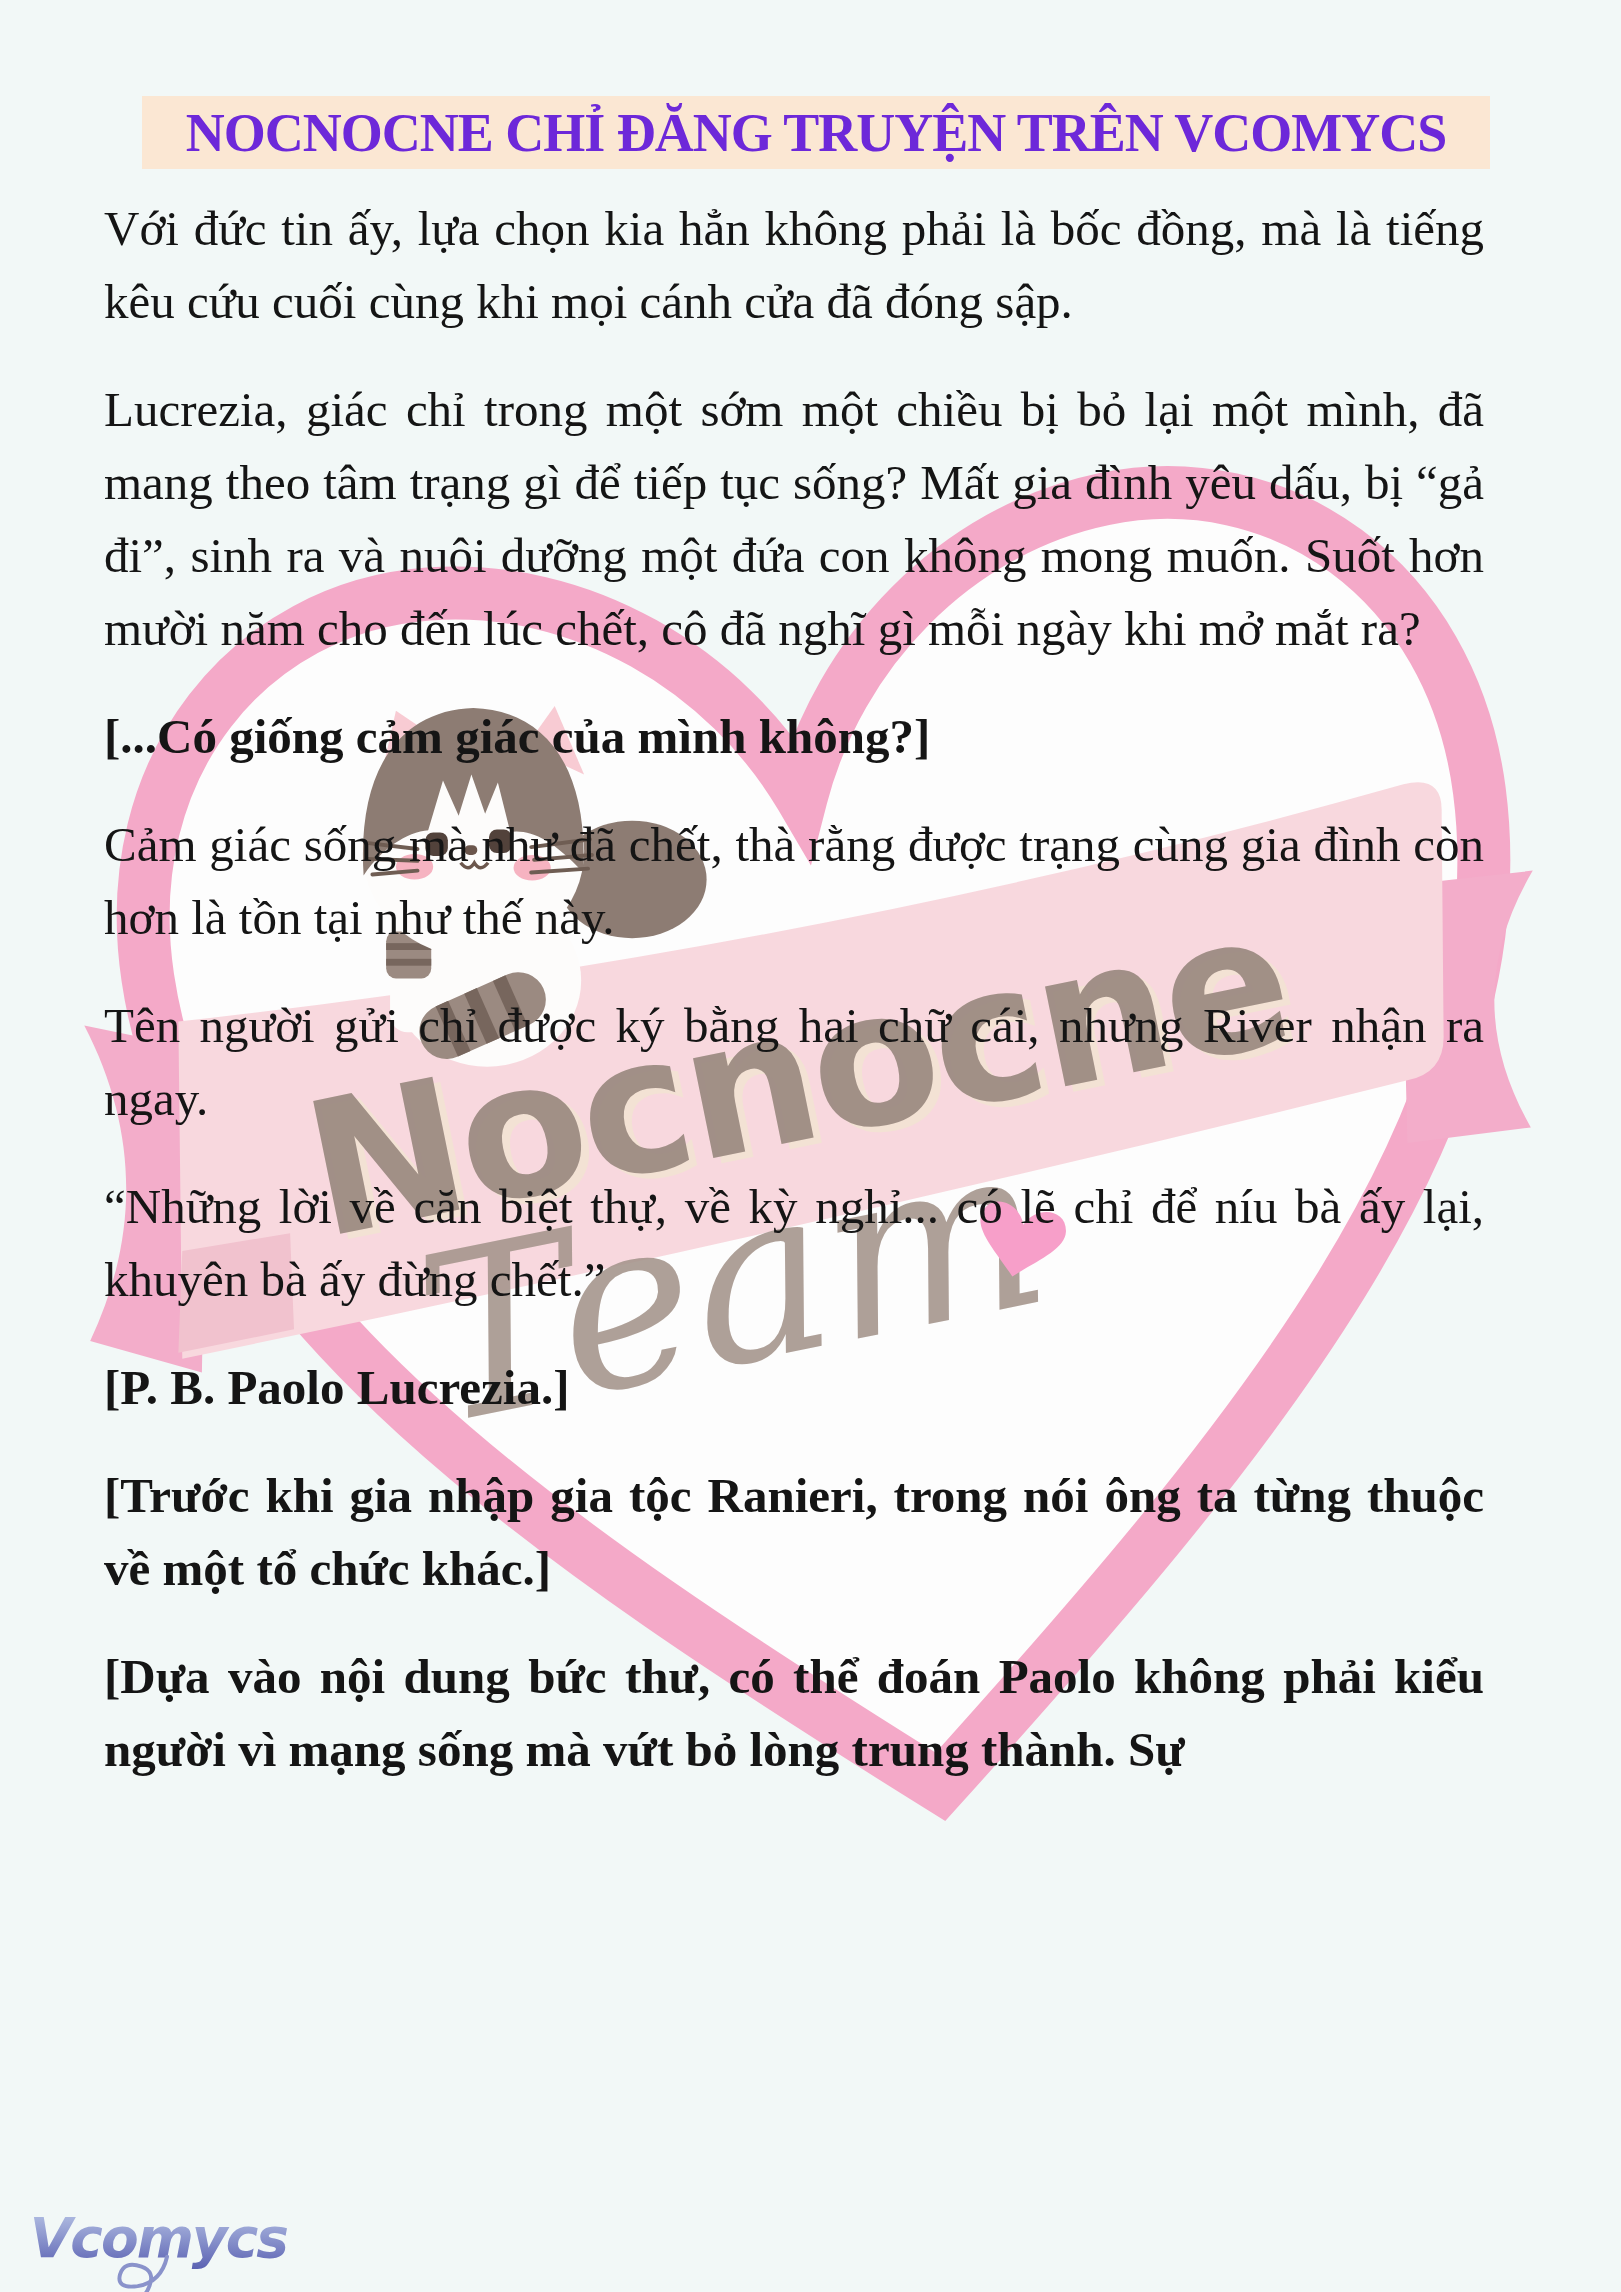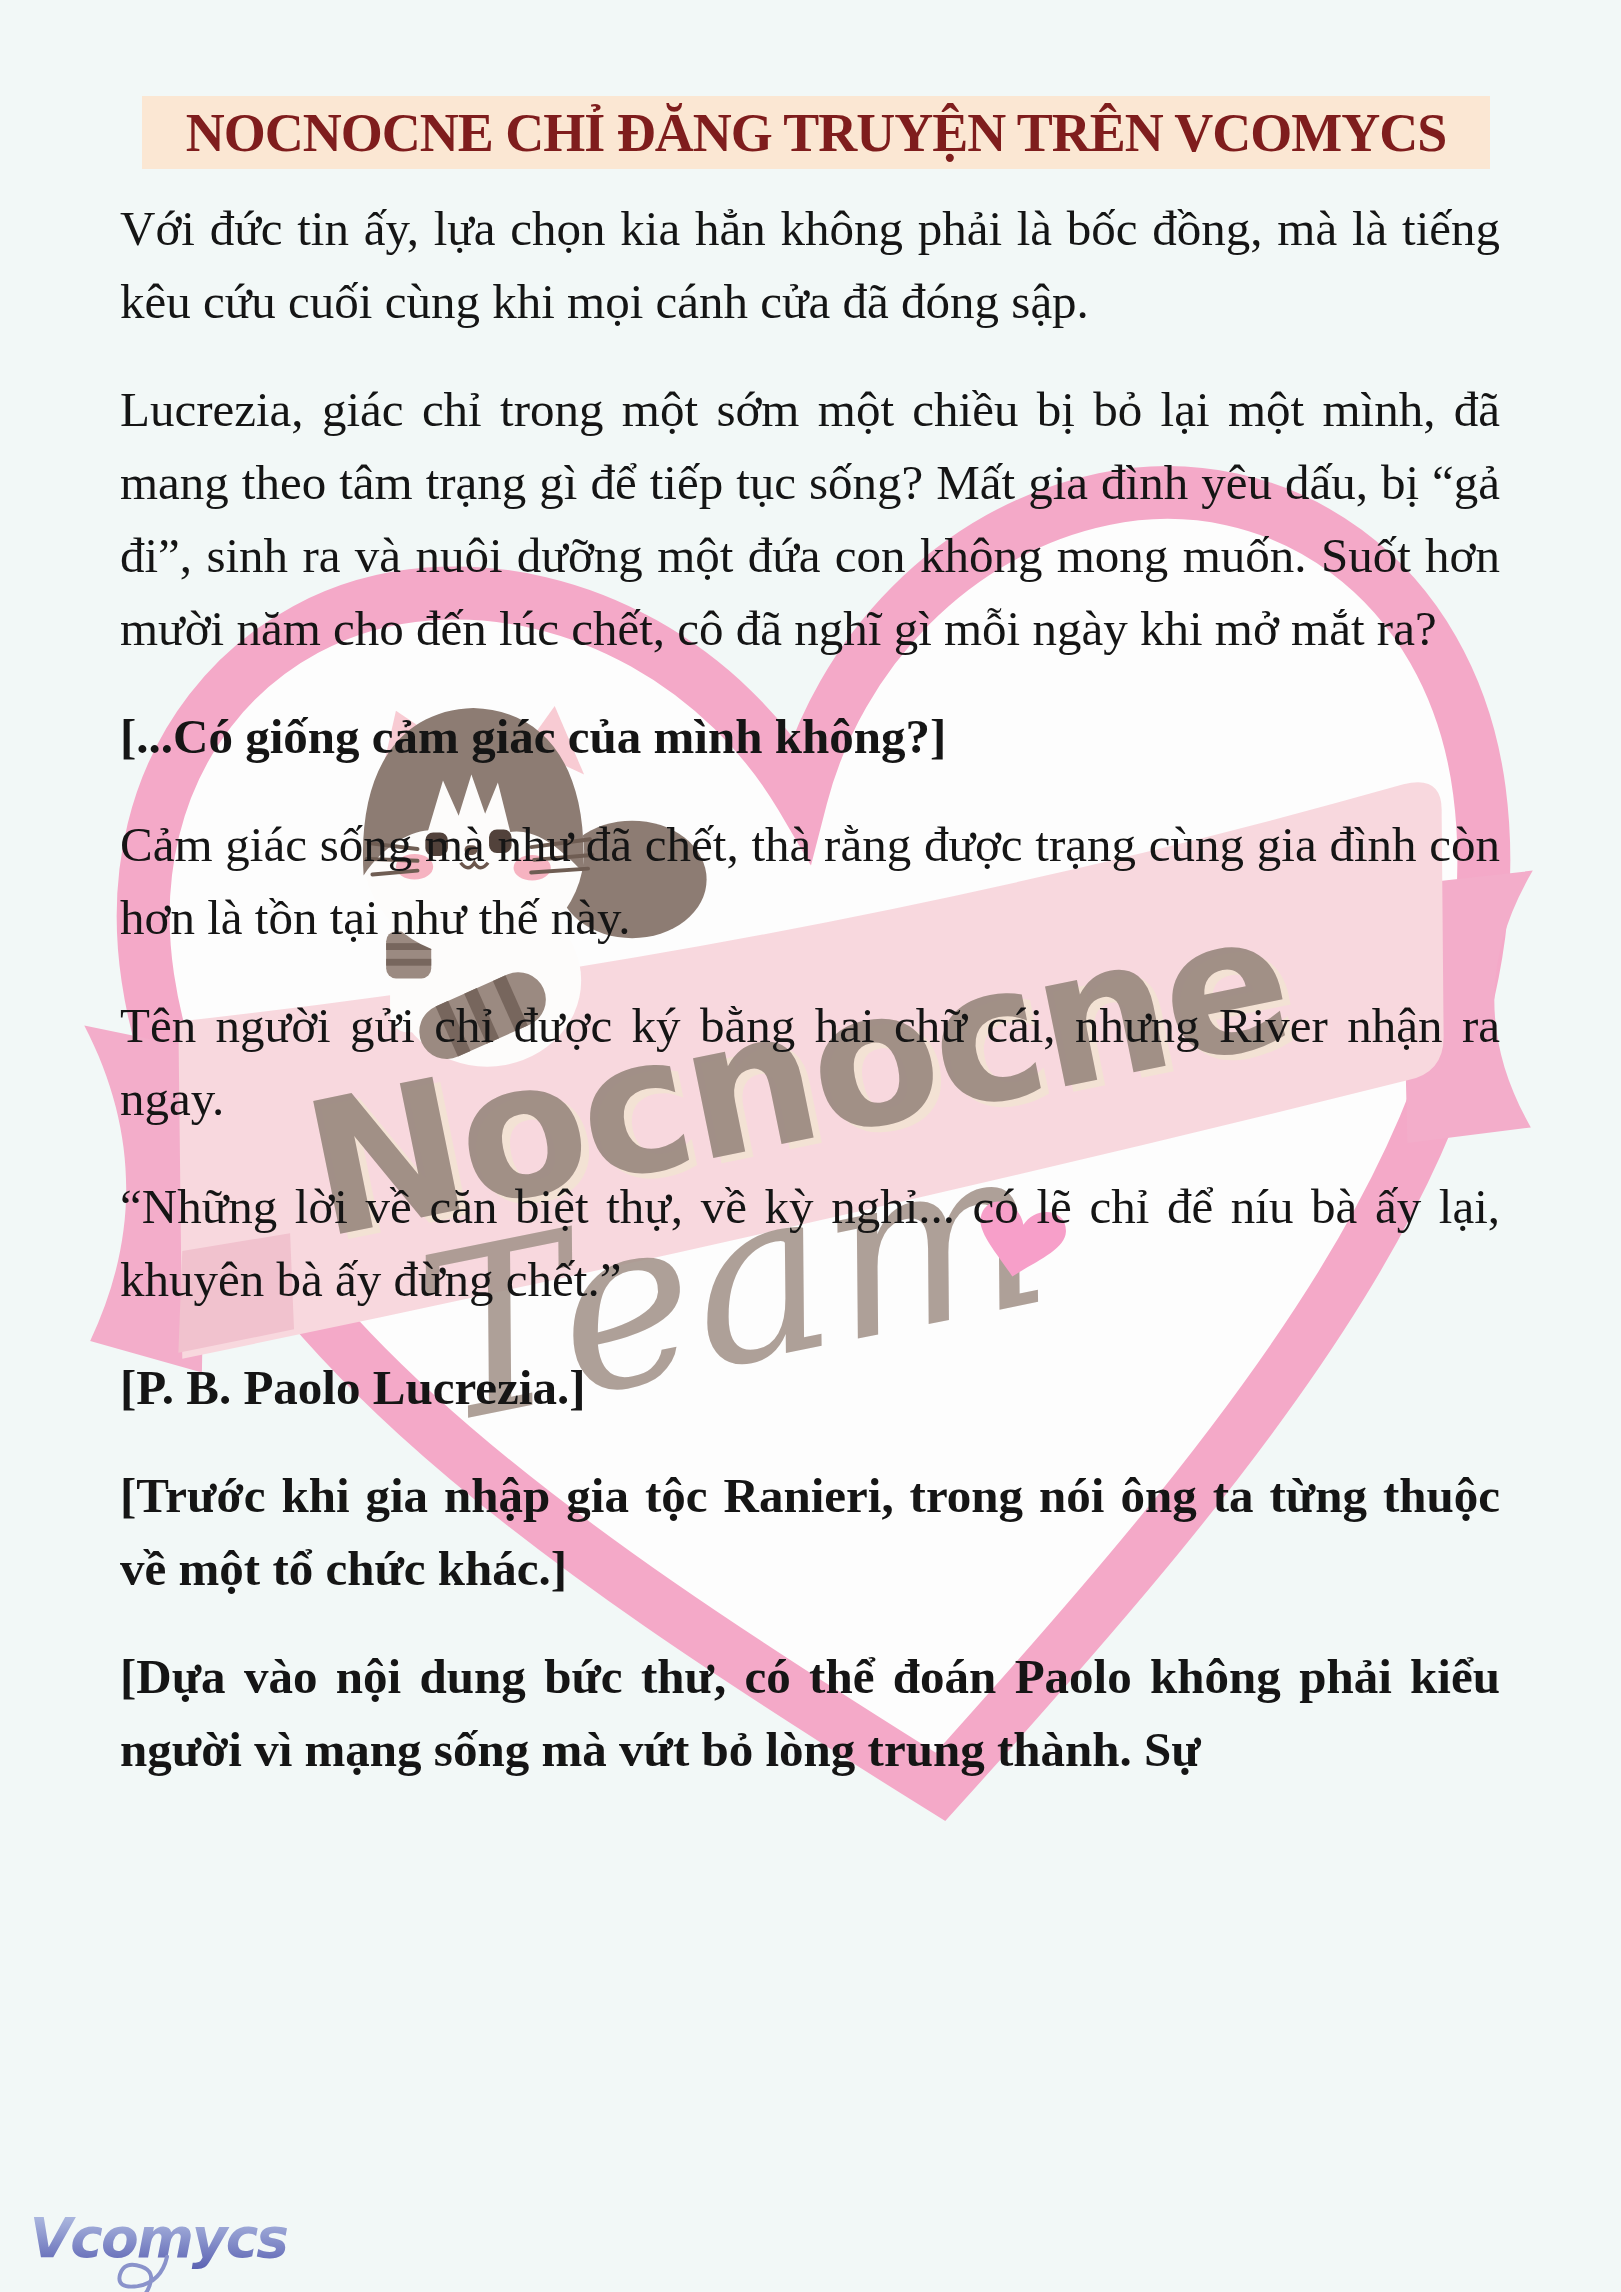--- a/index.html
+++ b/index.html
@@ -18,26 +18,26 @@
     background:#fbe7d3;
     display:flex;align-items:center;justify-content:center;
     z-index:3;
   }
   .header-band h1{
     margin:0;
     font-family:"Liberation Serif","DejaVu Serif",serif;
     font-weight:bold;
     font-size:54px;
     letter-spacing:-1px;
-    color:#7f1d1d;
+    color:#6d28d9;
     white-space:nowrap;
   }
   
   .story{
-    position:absolute;left:120px;top:178px;width:1380px;
+    position:absolute;left:104px;top:178px;width:1380px;
     padding-top:13.7px;
     z-index:2;
   }
   .story p{
     margin:0 0 35px 0;
     font-size:49px;
     line-height:73px;
     color:#151515;
     text-align:justify;
     text-justify:inter-word;

